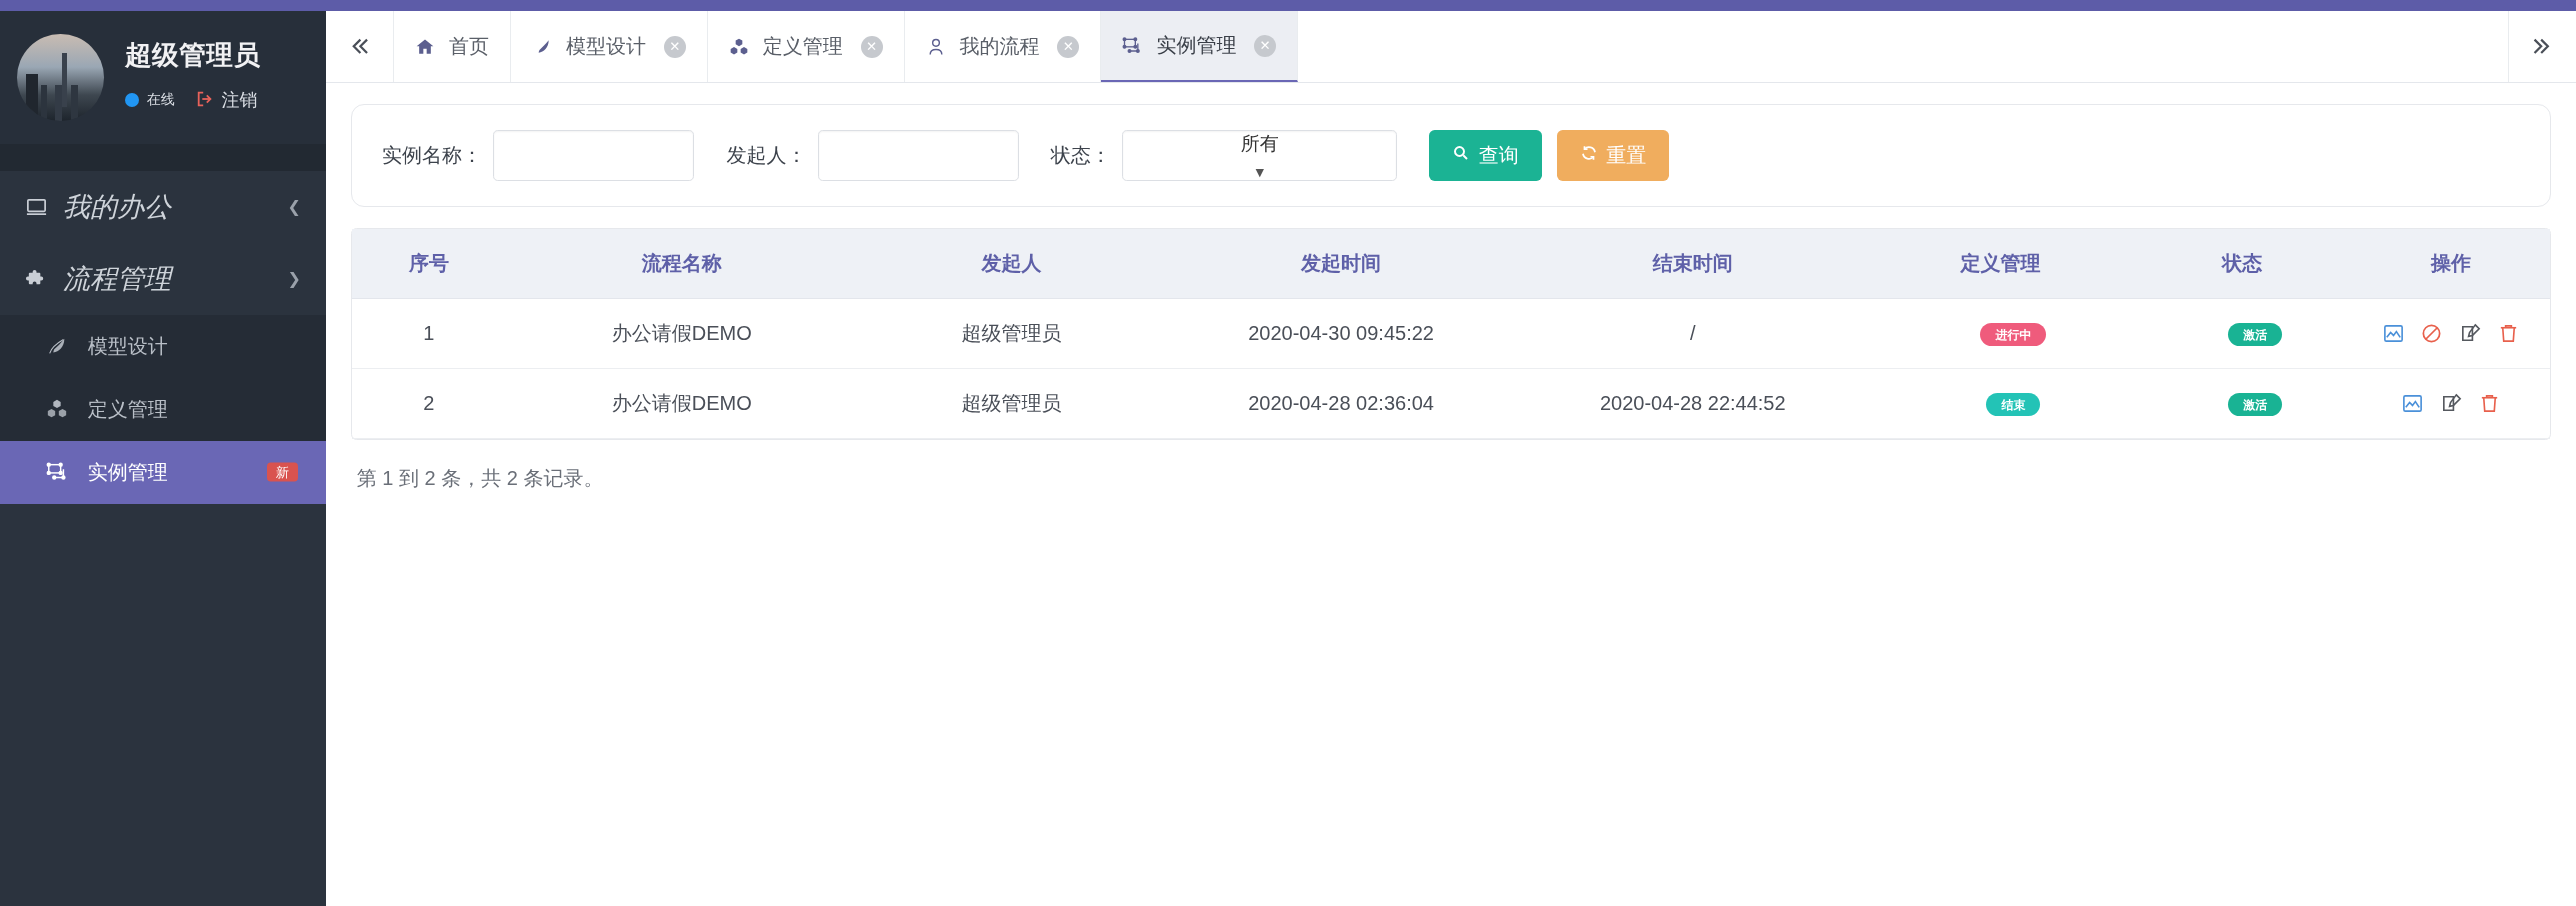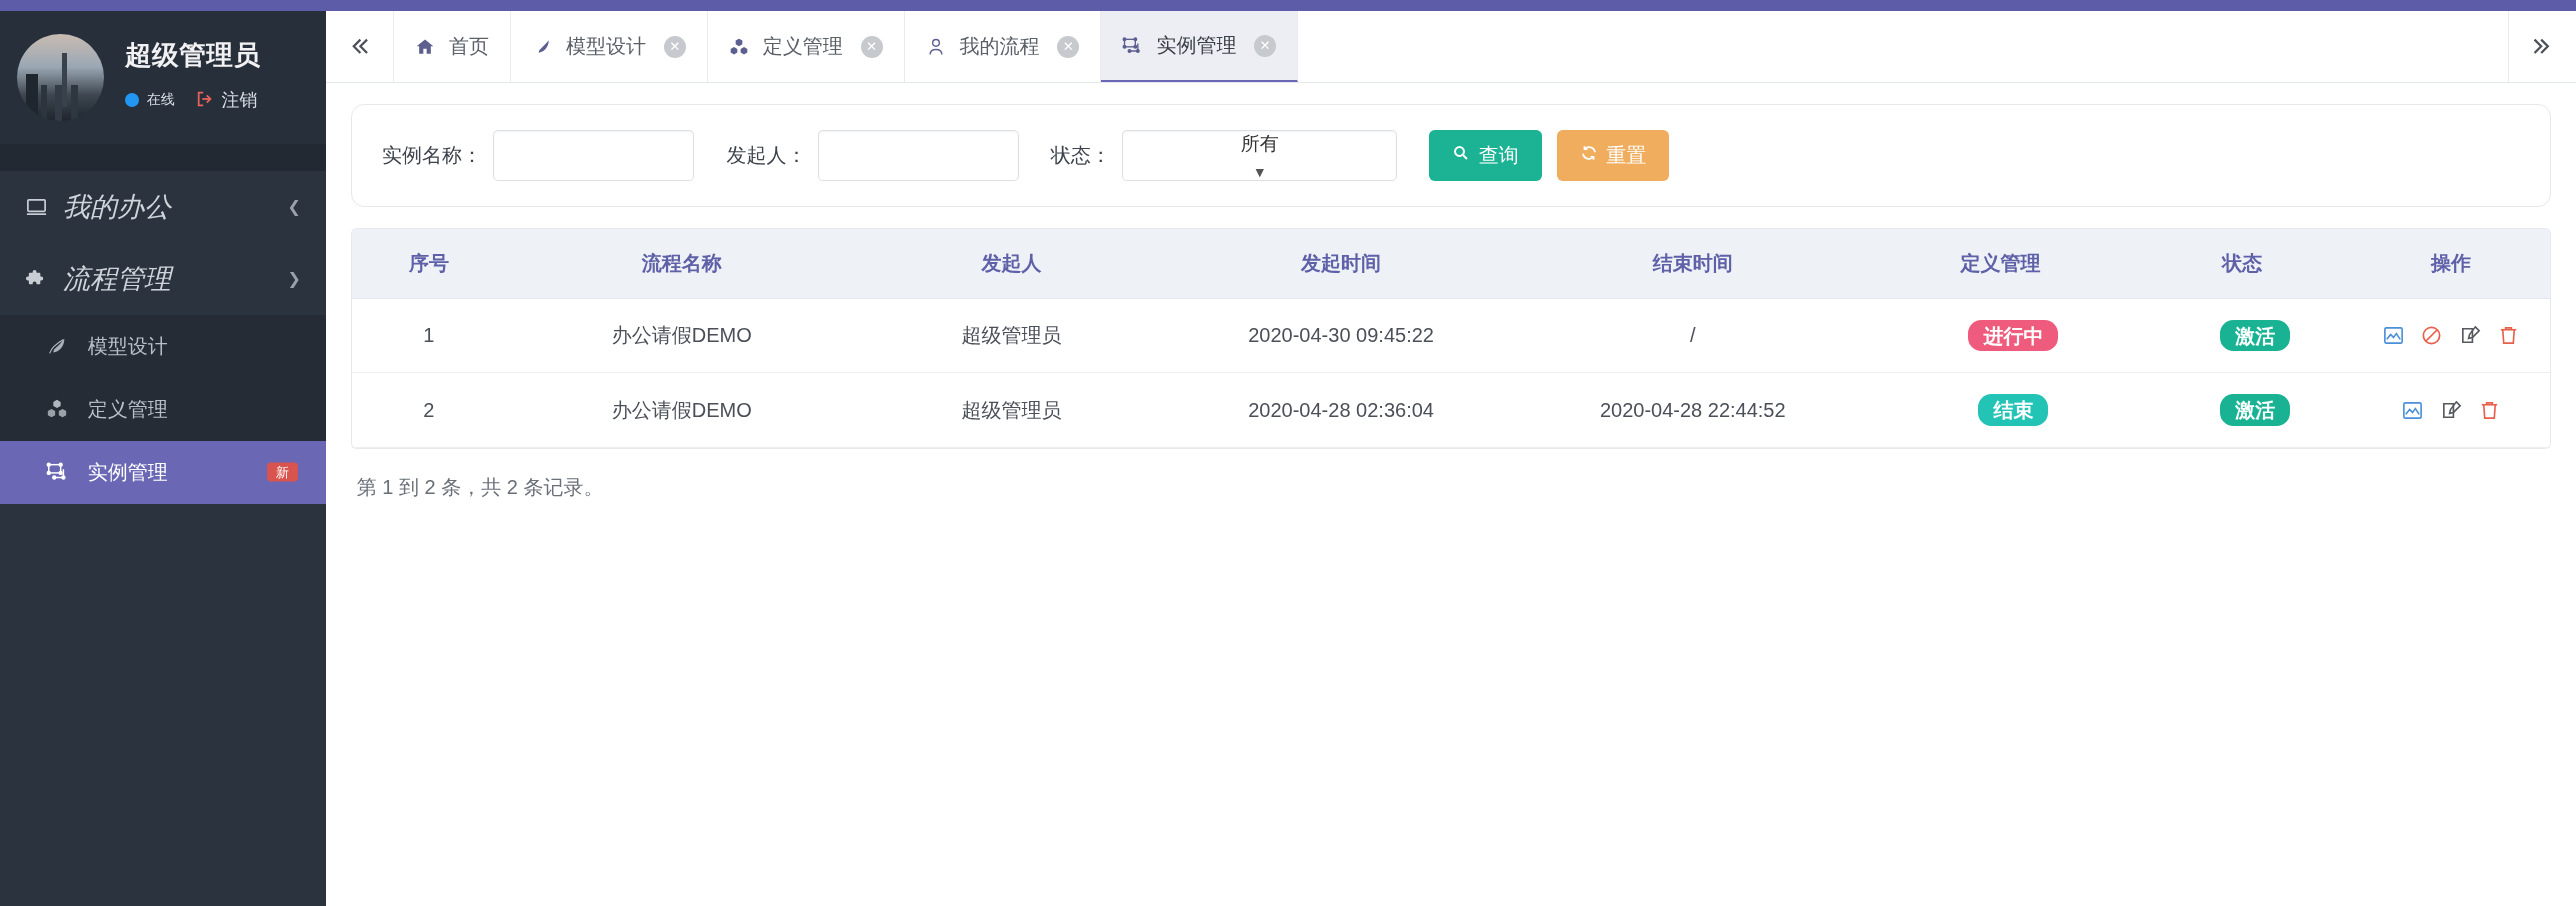--- a/index.html
+++ b/index.html
@@ -184,21 +184,21 @@
   .col-name  { width: 16%; }
   .col-user  { width: 14%; }
   .col-start { width: 16%; }
   .col-end   { width: 16%; }
   .col-pstat { width: 12%; }
   .col-stat  { width: 10%; }
   .col-ops   { width: 9%; }
 
   .pill {
     display: inline-block; border-radius: 13.3px; color: #fff;
-    font-size: 20px; padding: 5.7px 15px; line-height: 1; font-weight: bold; margin-left: 26px;
+    font-size: 12px; padding: 5.7px 15px; line-height: 1; font-weight: bold; margin-left: 26px;
   }
   .pill-running { background: #ef5b7c; }
   .pill-finished { background: #23c3b6; }
   .pill-active { background: #19b394; }
 
   .ops { display: flex; align-items: center; justify-content: center; gap: 13.3px; }
   .op-icon { width: 25px; height: 25px; cursor: pointer; display: flex; align-items: center; justify-content: center; }
   .op-image { color: #4a90d9; }
   .op-ban { color: #e8604c; }
   .op-edit { color: #55595f; }

